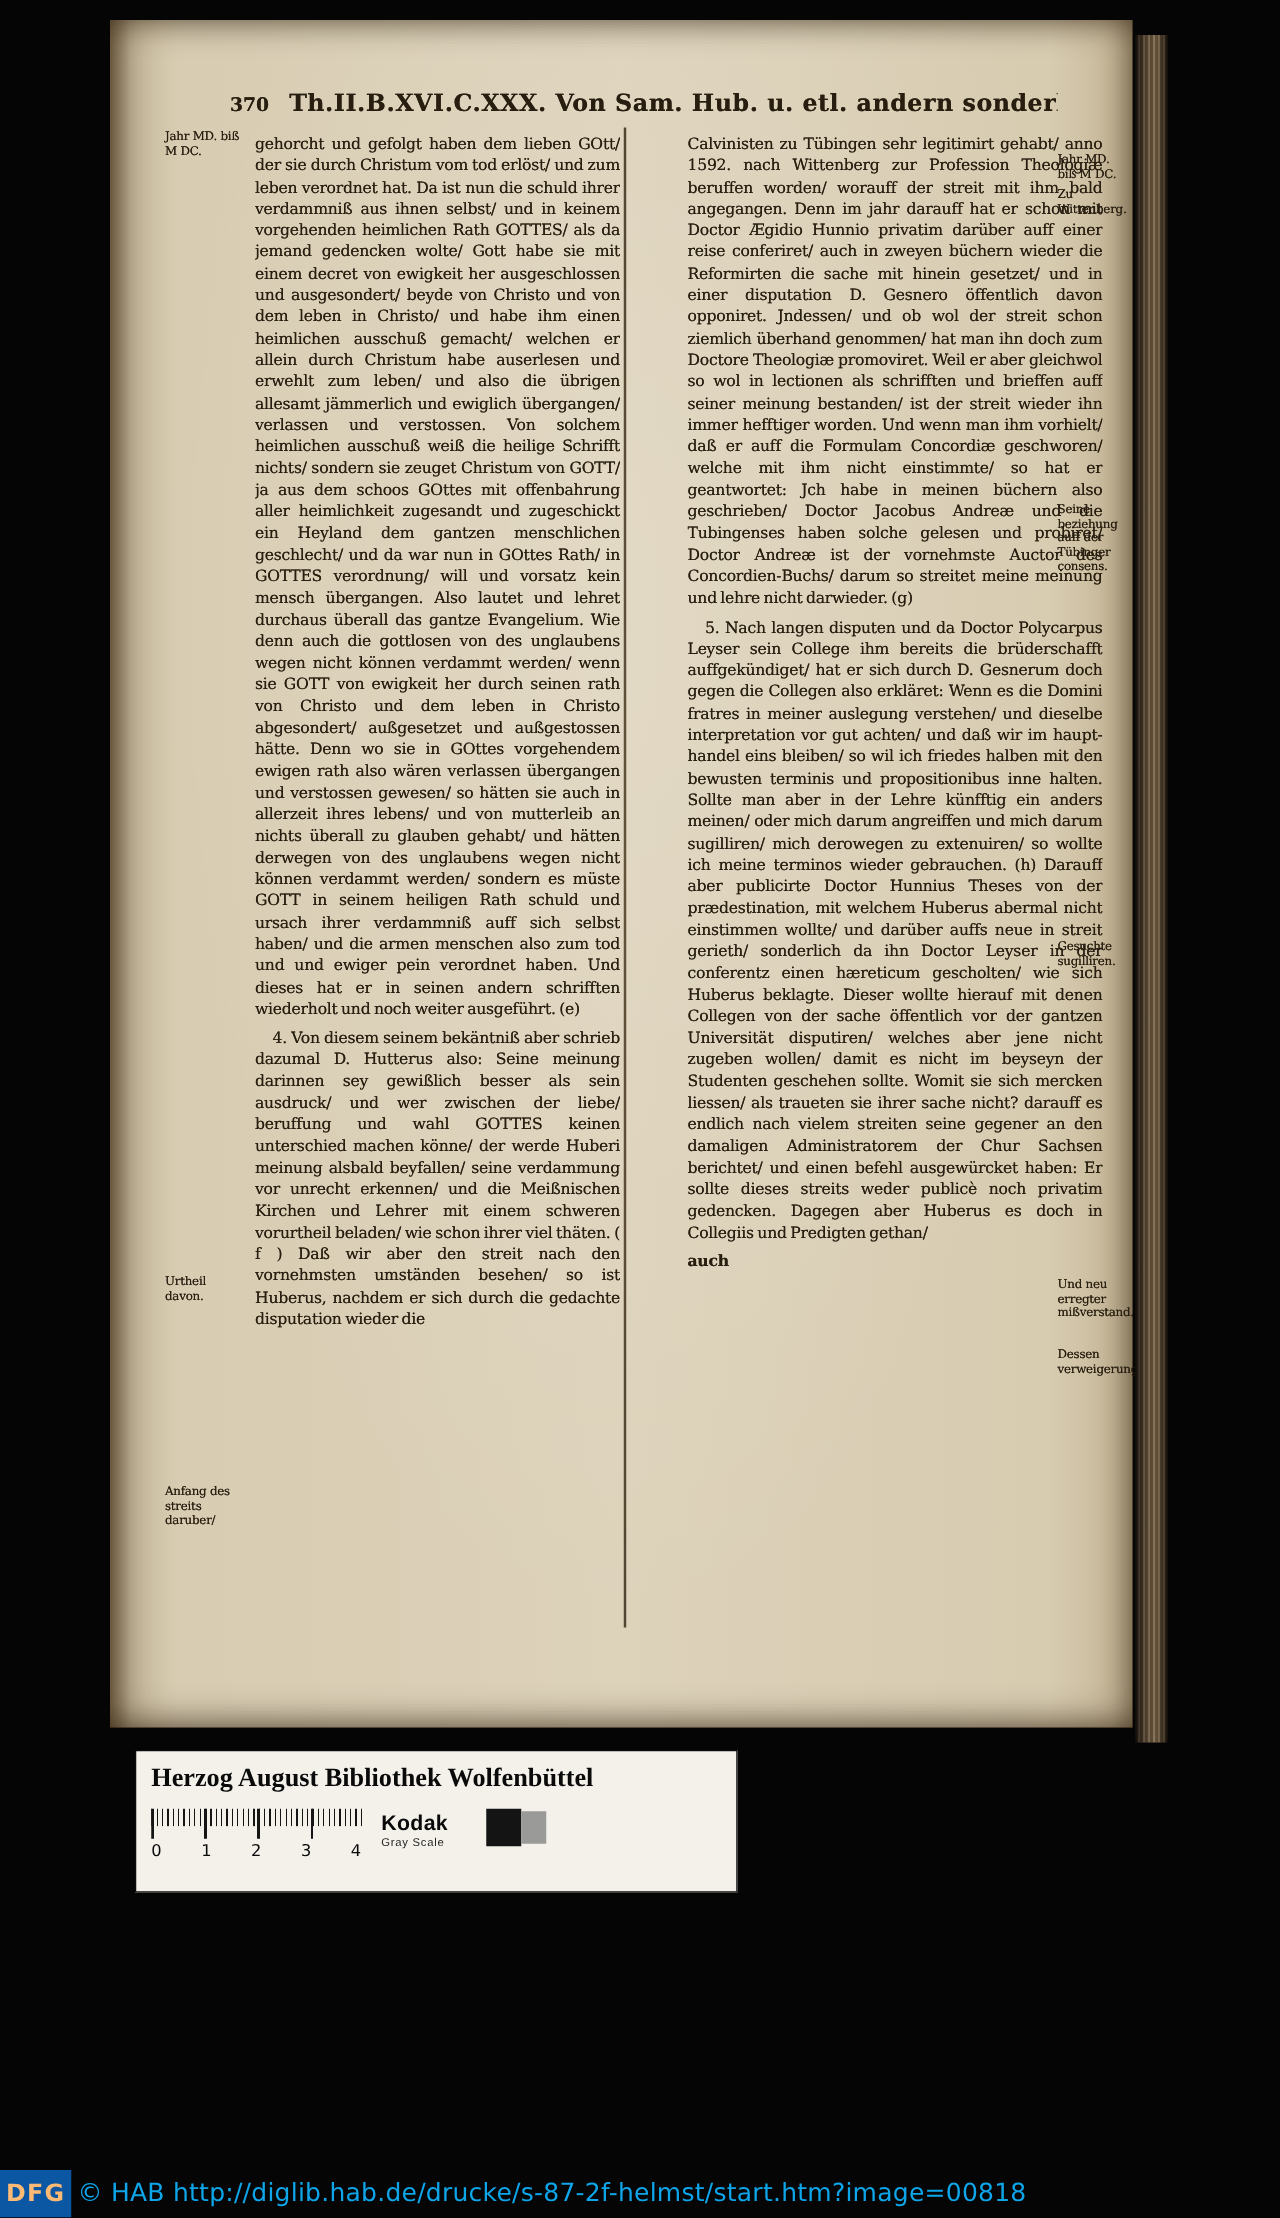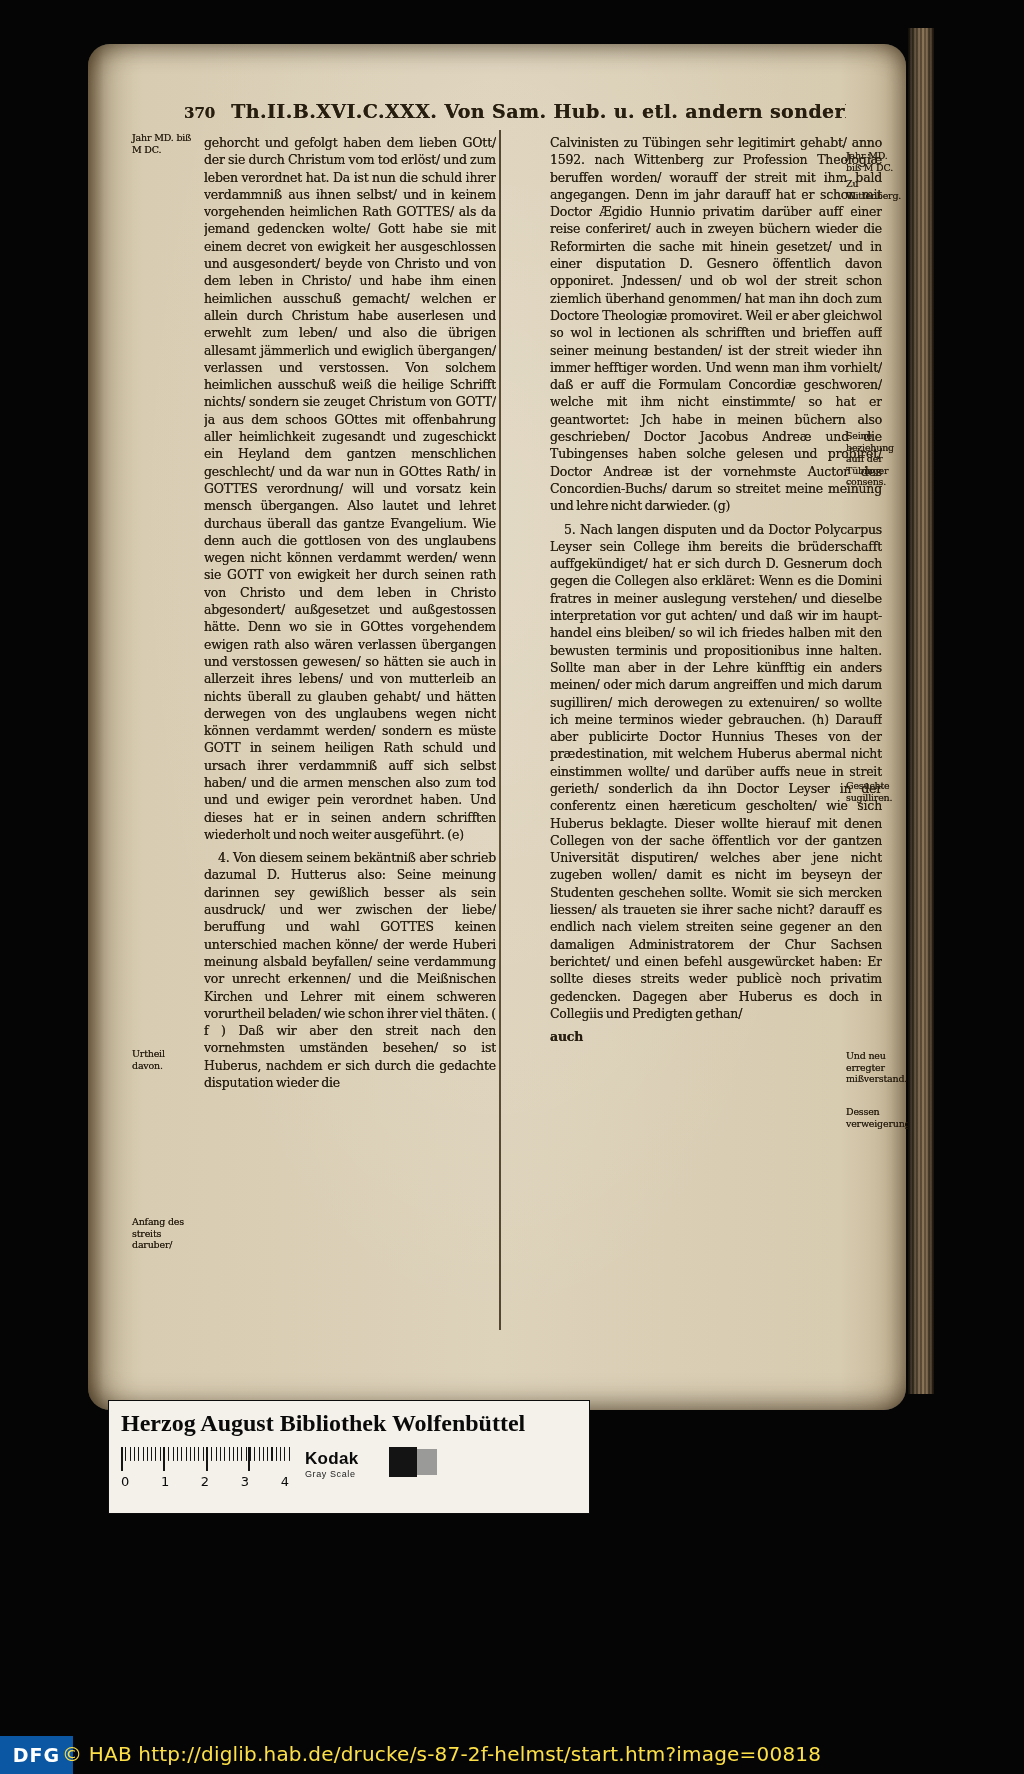--- a/index.html
+++ b/index.html
@@ -7,31 +7,30 @@
     width:1024px;height:1774px;
     background:#050505;
     position:relative;
     overflow:hidden;
     font-family:"DejaVu Serif", serif;
   }
   .stage{position:absolute;inset:0;}
 
   
   .page{
-    position:absolute;left:88px;top:44px;width:818px;height:1366px;
+    position:absolute;left:88px;top:16px;width:818px;height:1366px;
     background:
       radial-gradient(ellipse at 50% 35%, rgba(255,255,255,0.16), rgba(0,0,0,0) 65%),
       linear-gradient(90deg,#a3916f 0px,#c9bc9e 16px,#d8ccb2 55px,#ddd2ba 50%,#d7cbb0 92%,#c4b494 100%);
     box-shadow:
       inset 20px 0 30px -12px rgba(45,30,12,0.55),
       inset -16px 0 26px -12px rgba(45,30,12,0.5),
       inset 0 16px 26px -14px rgba(45,30,12,0.45),
       inset 0 -18px 28px -14px rgba(45,30,12,0.5);
     color:#271e10;
-    border-radius:22px;
   }
   .ink{text-shadow:0 0 0.45px rgba(40,28,14,0.85);}
 
   .page-header{
     position:absolute;left:96px;top:56px;right:60px;
     display:flex;align-items:baseline;gap:16px;
     font-weight:bold;white-space:nowrap;overflow:hidden;
   }
   .pageno{font-size:15px;}
   .running-title{font-size:19px;letter-spacing:0.4px;}
@@ -70,21 +69,21 @@
   }
 
   
   .footer-card{
     position:absolute;left:108px;top:1400px;width:480px;height:112px;
     background:#f3f1ea;border:1px solid #0c0c0c;
     color:#0a0a0a;
   }
   .lib-name{
     font-family:"Liberation Serif", serif;font-weight:bold;
-    font-size:24px;padding:9px 0 0 12px;white-space:nowrap;
+    font-size:21px;padding:9px 0 0 12px;white-space:nowrap;
   }
   .ruler{position:absolute;left:12px;top:46px;width:170px;}
   .ruler-ticks{
     height:24px;
     background-image:
       repeating-linear-gradient(90deg,#151515 0 2px, transparent 2px 42.5px),
       repeating-linear-gradient(90deg,#151515 0 1px, transparent 1px 4.3px);
     background-size:100% 100%, 100% 58%;
     background-repeat:no-repeat;
   }
@@ -95,27 +94,27 @@
   }
   .kodak{position:absolute;left:196px;top:48px;font-family:"Liberation Sans", sans-serif;}
   .kodak-name{font-weight:bold;font-size:17px;letter-spacing:0.3px;}
   .kodak-sub{font-size:9px;letter-spacing:0.6px;color:#222;}
   .grayscale-chip{position:absolute;left:280px;top:46px;display:flex;height:30px;}
   .swatch-dark{width:28px;height:30px;background:#141414;}
   .swatch-light{width:20px;height:26px;margin-top:2px;background:#9a9a98;}
 
   
   .dfg-logo{
-    position:absolute;left:0;top:1736px;width:73px;height:38px;
-    background:#0b57a4;color:#ffffff;
+    position:absolute;left:0;top:1736px;width:57px;height:38px;
+    background:#0b57a4;color:#fdba74;
     font-family:"DejaVu Sans", sans-serif;font-weight:bold;font-size:19px;
     display:flex;align-items:center;justify-content:center;letter-spacing:1px;
   }
   .copyright{
-    position:absolute;left:62px;top:1742px;color:#fde047;
+    position:absolute;left:62px;top:1742px;color:#0ea5e9;
     font-family:"DejaVu Sans", sans-serif;font-size:20px;letter-spacing:0.2px;
     white-space:nowrap;
   }
 </style>
 </head>
 <body>
 
 <div class="stage">
 
   <div class="page ink">

